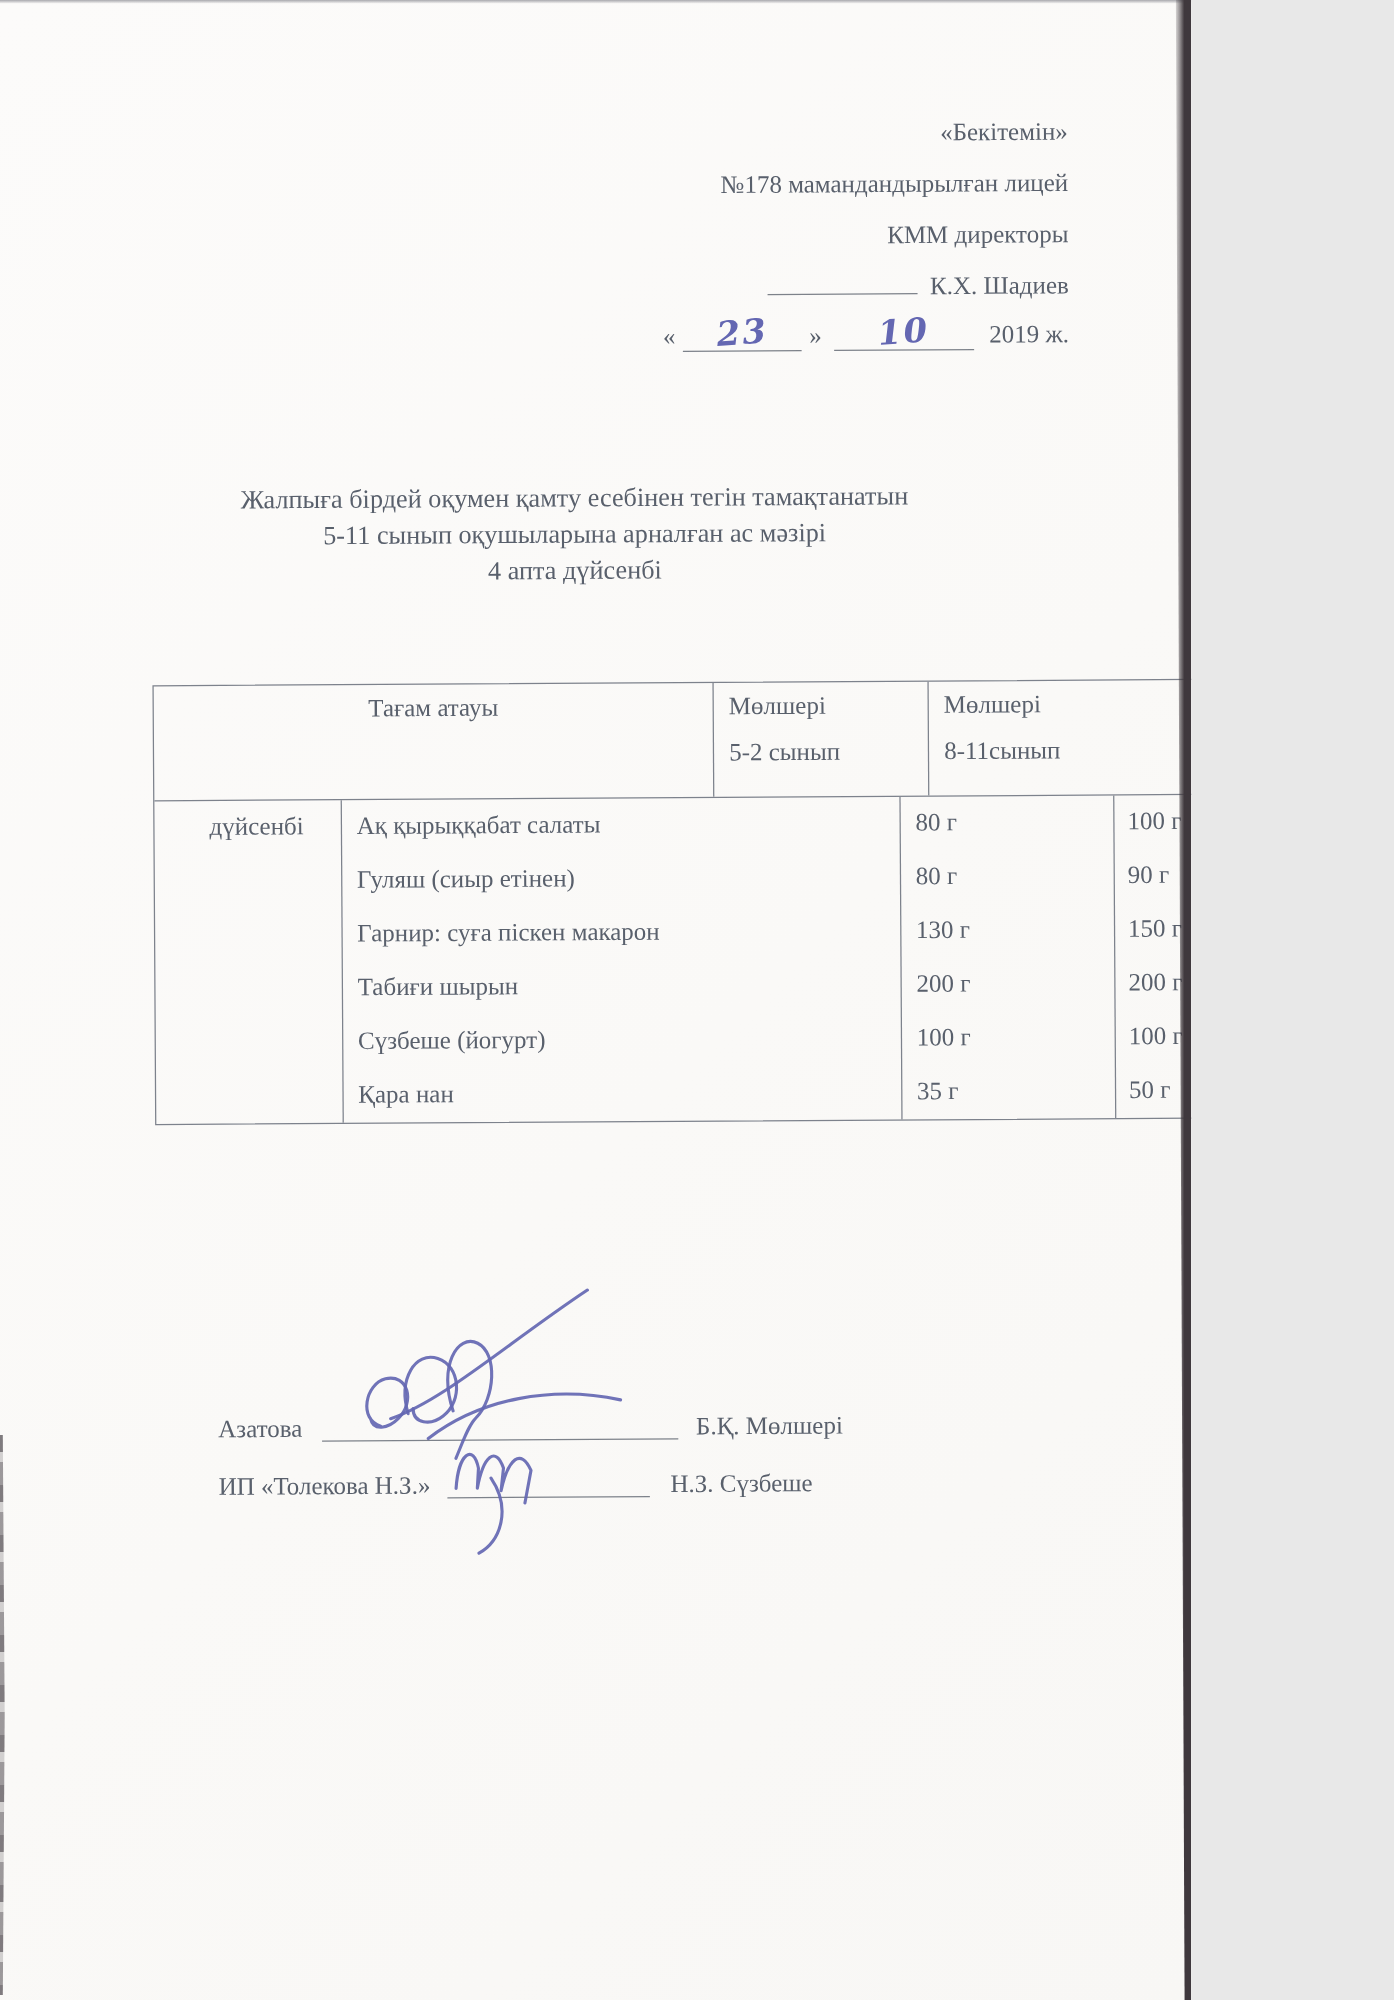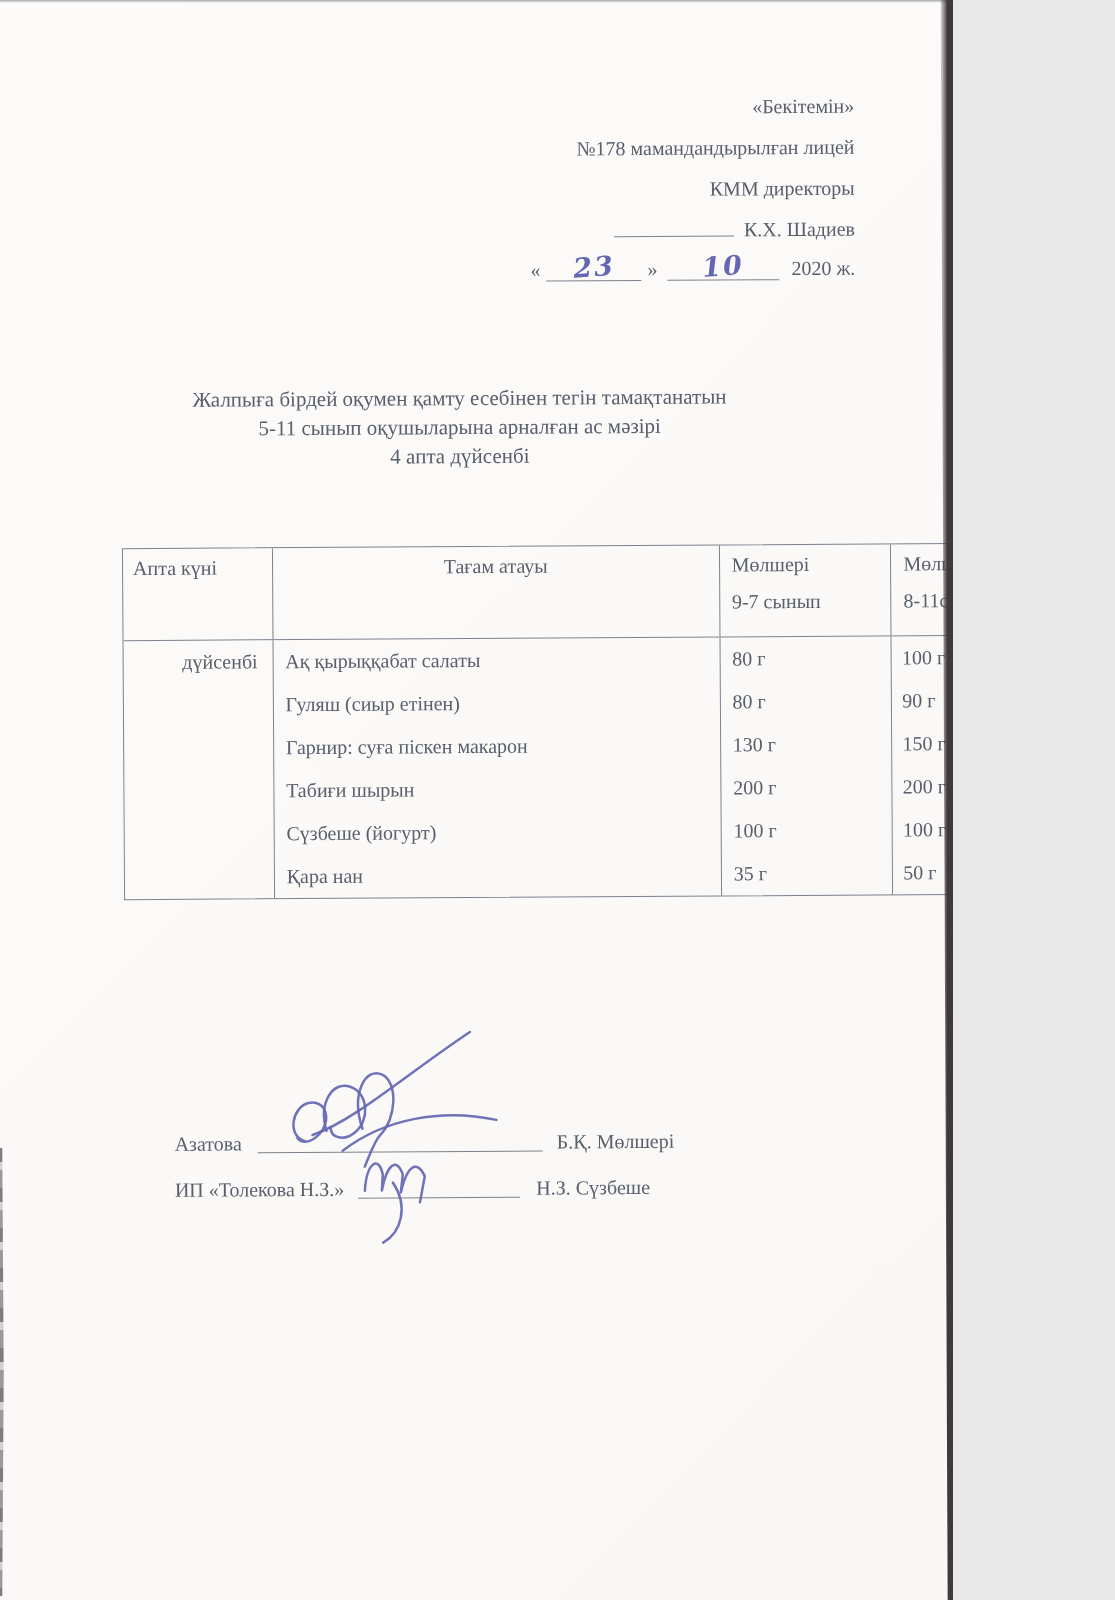--- a/index.html
+++ b/index.html
@@ -46,21 +46,21 @@
   .t-body { height:258px; }
   .c1 { width:150px; border-right:1.5px solid #7d828c; }
   .c2 { width:448px; border-right:1.5px solid #7d828c; }
   .c3 { width:172px; border-right:1.5px solid #7d828c; }
   .c4 { width:132px; }
   .t-head .c1 { padding:8px 6px 0 10px; }
   .t-head .c2 { padding-top:8px; text-align:center; }
   .t-head .c3, .t-head .c4 { padding:8px 4px 0 12px; }
   .head-sub { margin-top:14px; }
   .cell-line { height:43px; line-height:43px; white-space:nowrap; overflow:hidden;}
-  .t-body .c1 .cell-line { text-align:center;padding-left:44px; }
+  .t-body .c1 .cell-line { text-align:left;padding-left:44px; }
   .t-body .c2 .cell-line { padding-left:12px; }
   .t-body .c3 .cell-line { padding-left:12px; }
   .t-body .c4 .cell-line { padding-left:10px; }
 
   
   .sig-row { position:absolute; display:flex; align-items:flex-end; font-size:20px;
     white-space:nowrap; }
   .sig-row-a { left:172px; top:1126px; }
   .sig-row-b { left:172px; top:1172px; }
   .u-sig-a { width:285px; height:26px; margin:0 14px 2px 16px; }
@@ -80,37 +80,36 @@
       <div class="line">№178 мамандандырылған лицей</div>
       <div class="line">КММ директоры</div>
       <div class="line">
         <span class="sig-underline u-director"></span><span>К.Х. Шадиев</span>
       </div>
       <div class="date-line">
         <span>«</span>
         <span class="sig-underline u-day"><span class="hand">23</span></span>
         <span>»</span>
         <span class="sig-underline u-month"><span class="hand">10</span></span>
-        <span>2020 ж.</span>
+        <span>2019 ж.</span>
       </div>
     </div>
 
     <div class="doc-title">
       <div>Жалпыға бірдей оқумен қамту есебінен тегін тамақтанатын</div>
       <div>5-11 сынып оқушыларына арналған ас мәзірі</div>
       <div>4 апта дүйсенбі</div>
     </div>
 
     <div class="menu-table">
       <div class="t-row t-head">
-        <div class="c1">Апта күні</div>
         <div class="c2">Тағам атауы</div>
         <div class="c3">
           <div>Мөлшері</div>
-          <div class="head-sub">9-7 сынып</div>
+          <div class="head-sub">5-2 сынып</div>
         </div>
         <div class="c4">
           <div>Мөлшері</div>
           <div class="head-sub">8-11сынып</div>
         </div>
       </div>
       <div class="t-row t-body">
         <div class="c1">
           <div class="cell-line">дүйсенбі</div>
         </div>

